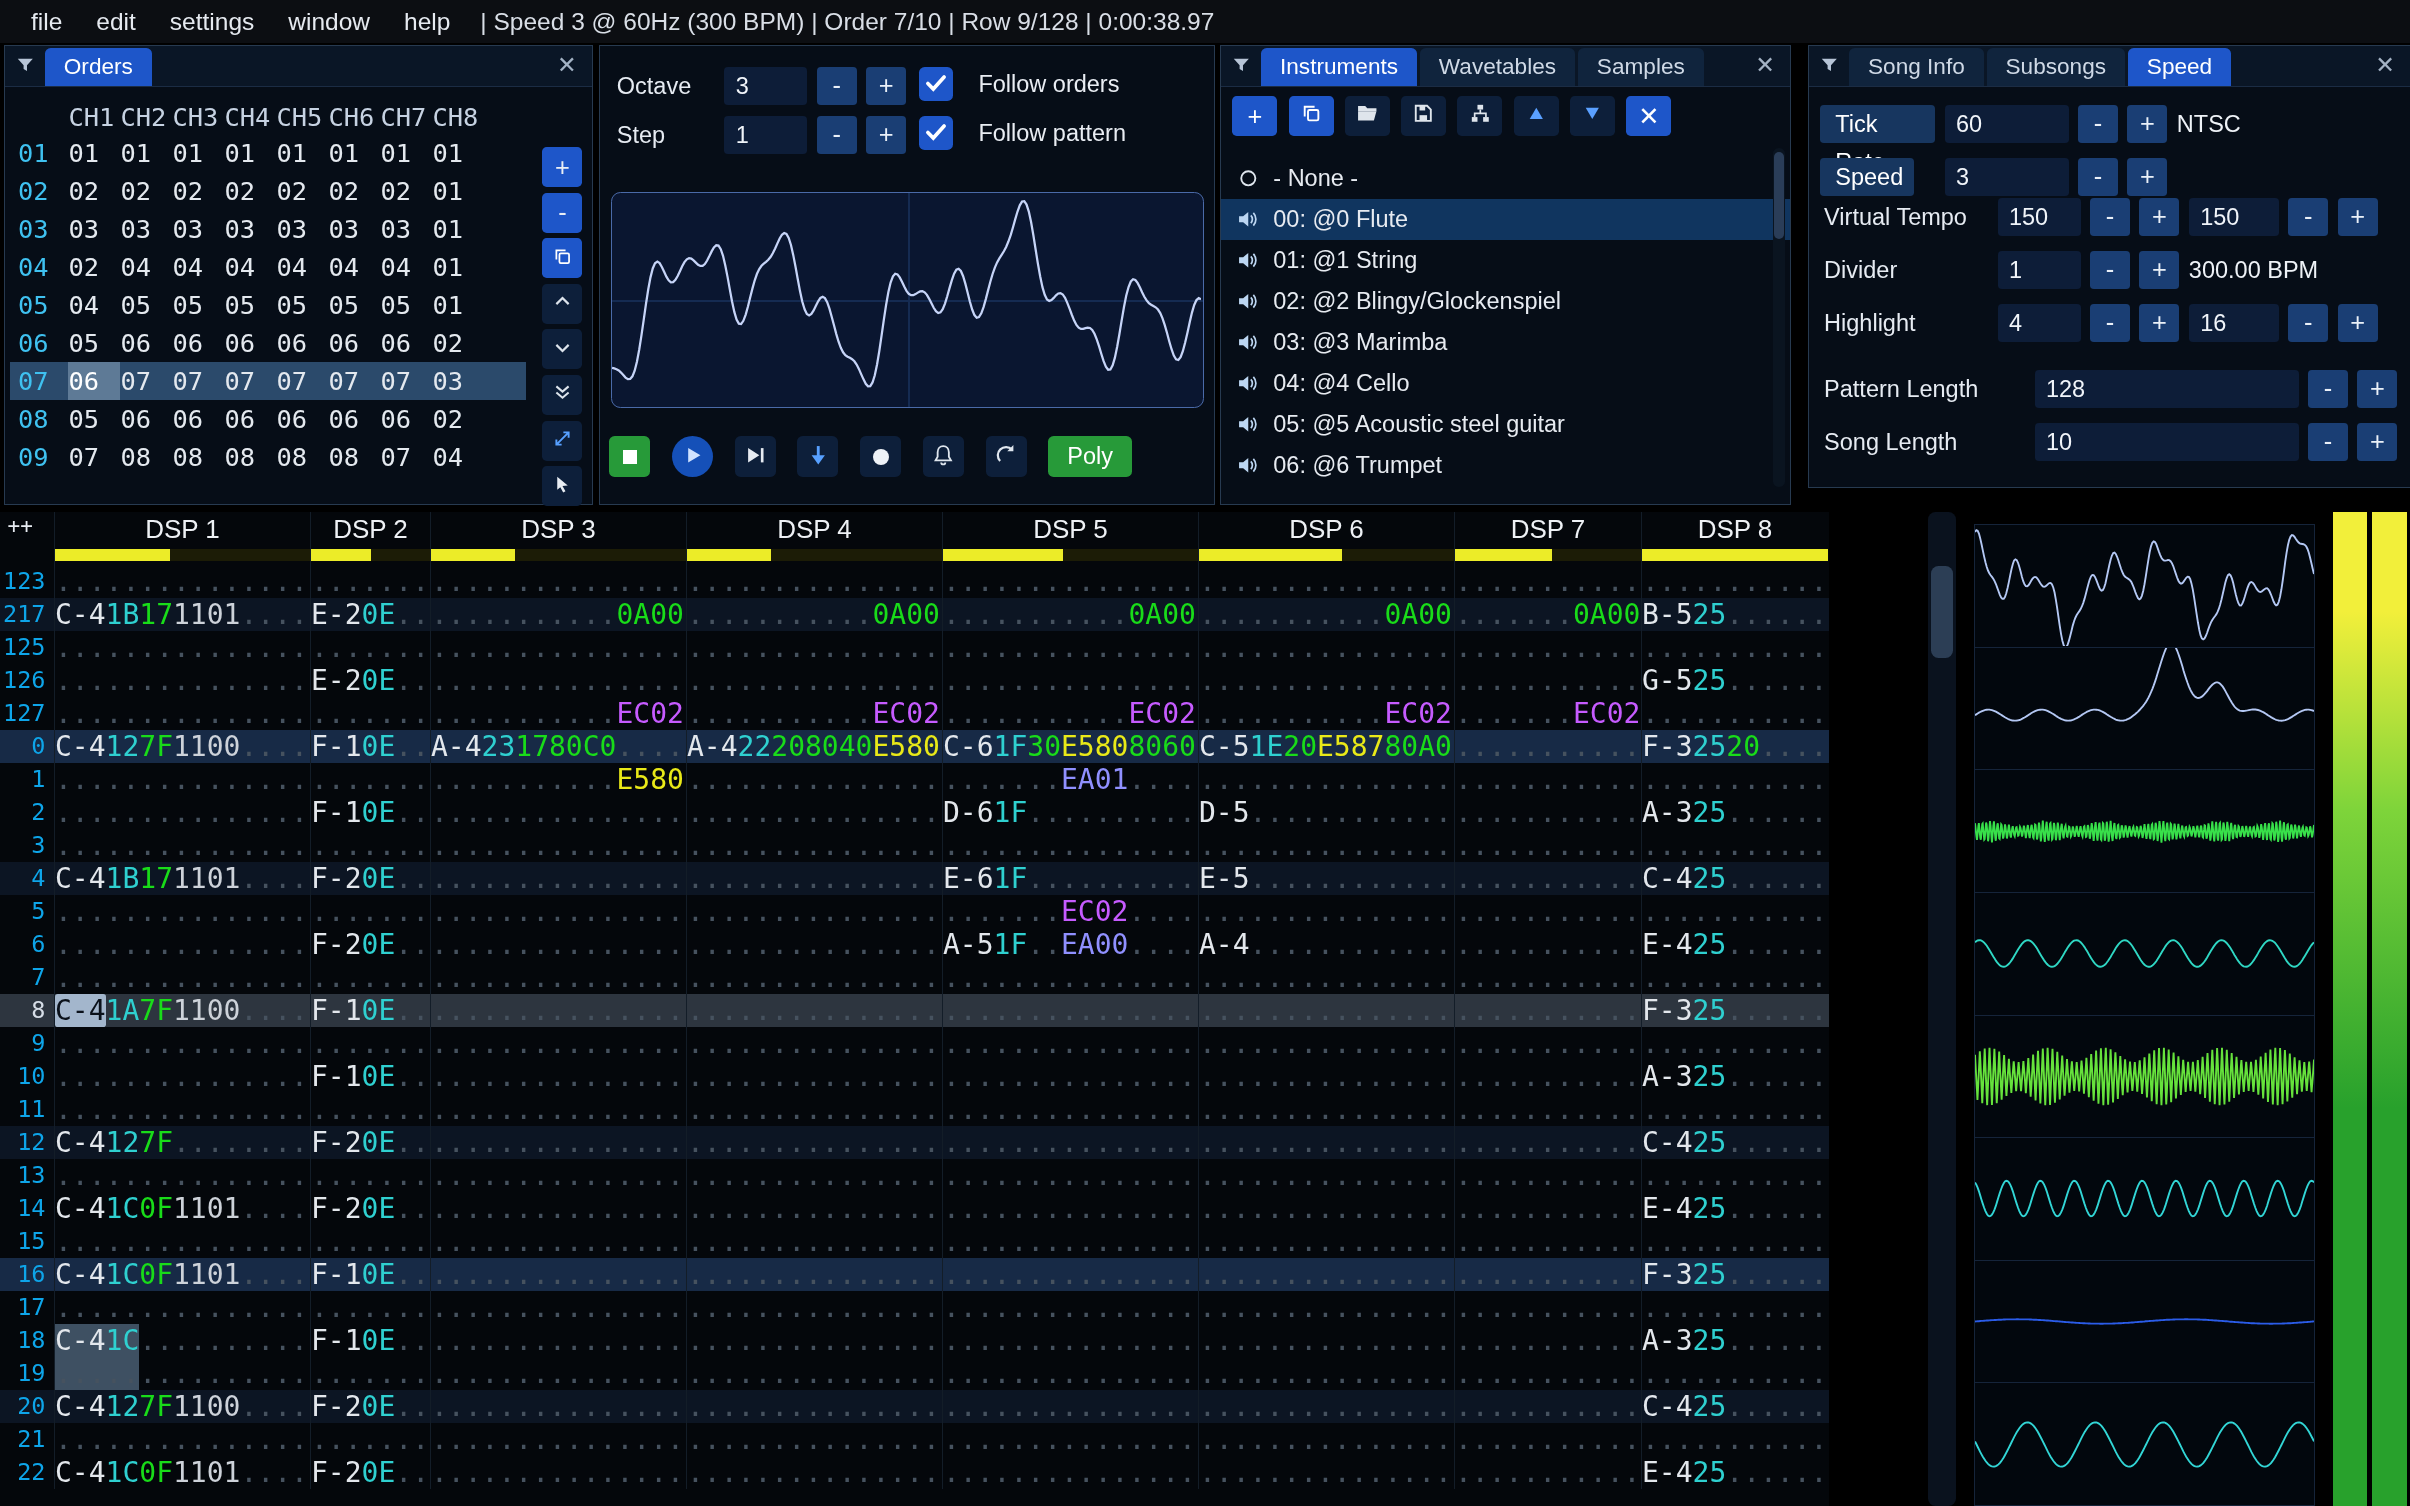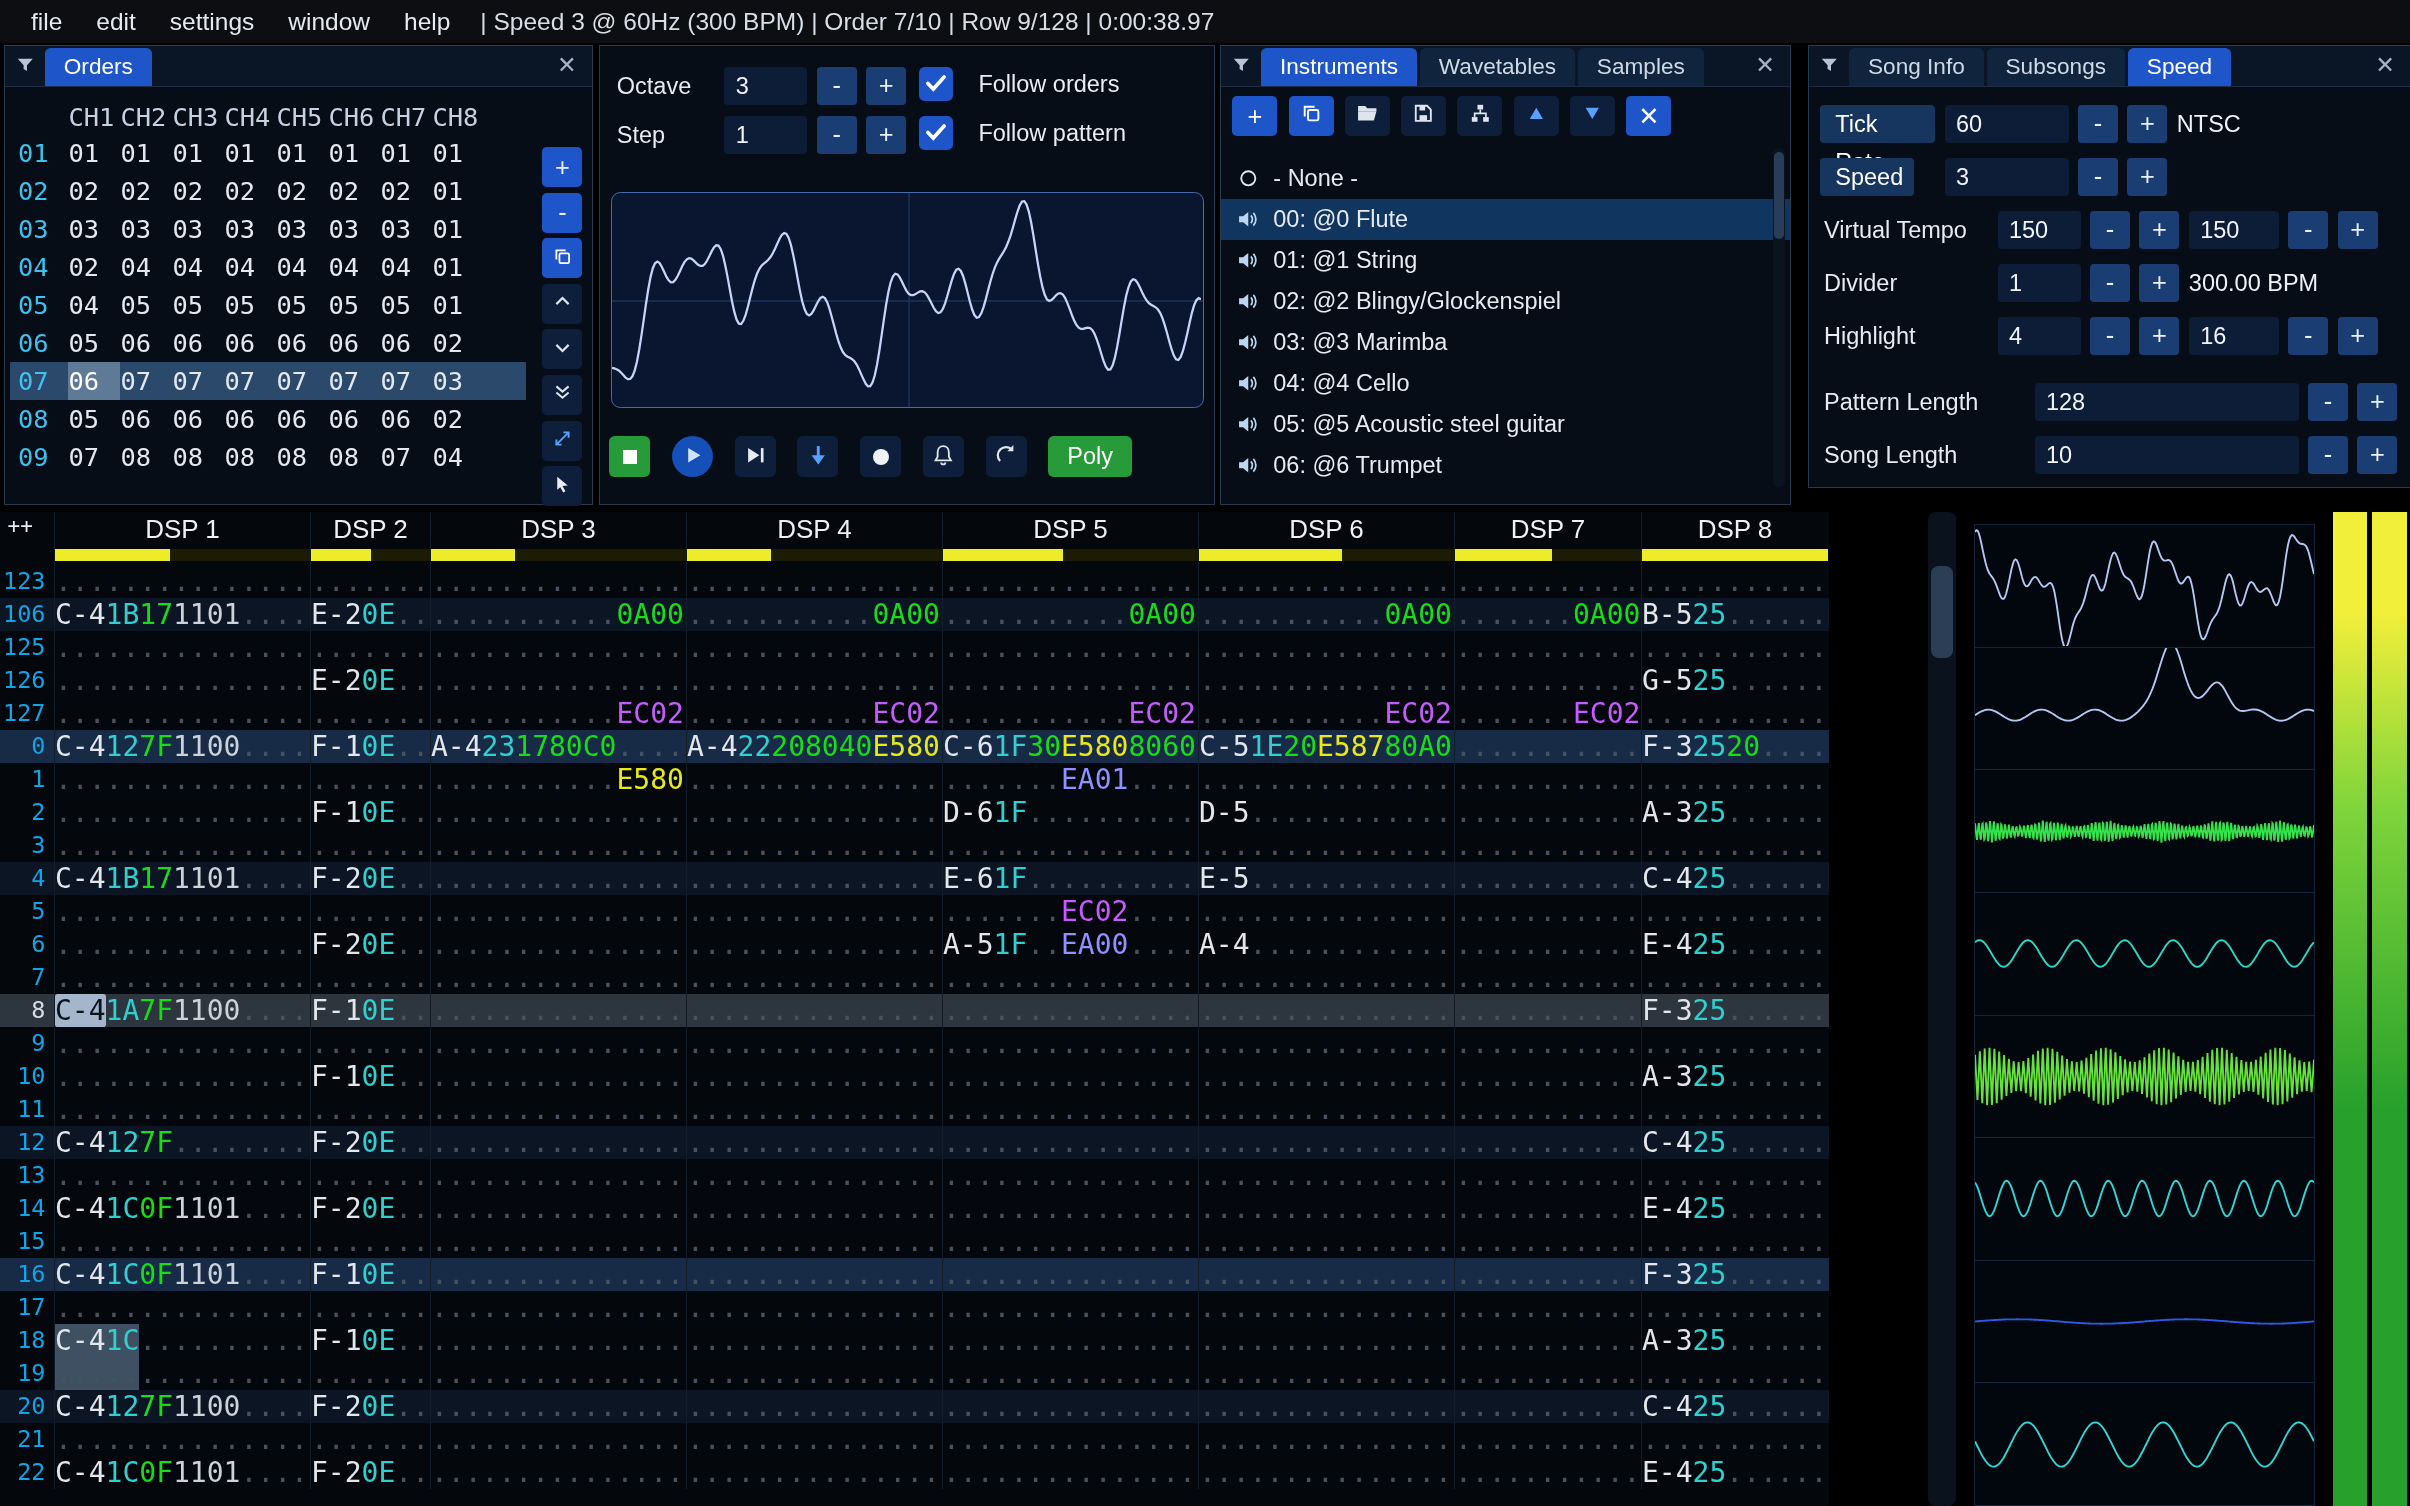--- a/index.html
+++ b/index.html
@@ -521,21 +521,21 @@
     <span class="sbtn">-</span>
     <span class="sbtn">+</span>
     <span class="ssuffix">NTSC</span>
   </div>
   <div class="srow" style="margin-top:13px">
     <span class="schip" style="width:94px">Speed</span>
     <span class="sinput w132" style="margin-left:21px">3</span>
     <span class="sbtn">-</span>
     <span class="sbtn">+</span>
   </div>
-  <div class="srow" style="margin-top:13px">
+  <div class="srow" style="">
     <span class="slabel lw178">Virtual Tempo</span>
     <span class="sinput w88">150</span>
     <span class="sbtn">-</span>
     <span class="sbtn">+</span>
     <span class="sinput w96">150</span>
     <span class="sbtn">-</span>
     <span class="sbtn">+</span>
   </div>
   <div class="srow" style="margin-top:13px">
     <span class="slabel lw178">Divider</span>
@@ -625,21 +625,21 @@
         <span class="pcell pc0"><span class="seg-d">...............</span></span>
         <span class="pcell pc1"><span class="seg-d">.......</span></span>
         <span class="pcell pc2"><span class="seg-d">...............</span></span>
         <span class="pcell pc3"><span class="seg-d">...............</span></span>
         <span class="pcell pc4"><span class="seg-d">...............</span></span>
         <span class="pcell pc5"><span class="seg-d">...............</span></span>
         <span class="pcell pc6"><span class="seg-d">...........</span></span>
         <span class="pcell pc7"><span class="seg-d">...........</span></span>
       </div>
       <div class="prow h4">
-        <span class="pnum">106</span>
+        <span class="pnum">217</span>
         <span class="pcell pc0"><span class="seg-n">C-4</span><span class="seg-i">1B</span><span class="seg-v">17</span><span class="seg-w">1101</span><span class="seg-d">....</span></span>
         <span class="pcell pc1"><span class="seg-n">E-2</span><span class="seg-i">0E</span><span class="seg-d">..</span></span>
         <span class="pcell pc2"><span class="seg-d">...........</span><span class="seg-g">0A00</span></span>
         <span class="pcell pc3"><span class="seg-d">...........</span><span class="seg-g">0A00</span></span>
         <span class="pcell pc4"><span class="seg-d">...........</span><span class="seg-g">0A00</span></span>
         <span class="pcell pc5"><span class="seg-d">...........</span><span class="seg-g">0A00</span></span>
         <span class="pcell pc6"><span class="seg-d">.......</span><span class="seg-g">0A00</span></span>
         <span class="pcell pc7"><span class="seg-n">B-5</span><span class="seg-i">25</span><span class="seg-d">......</span></span>
       </div>
       <div class="prow">

